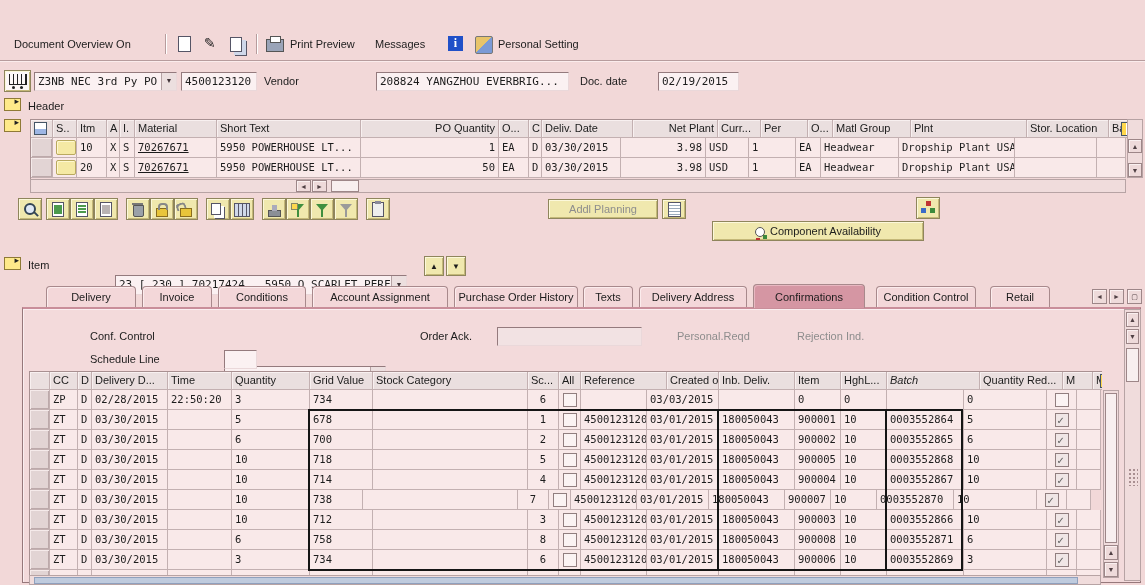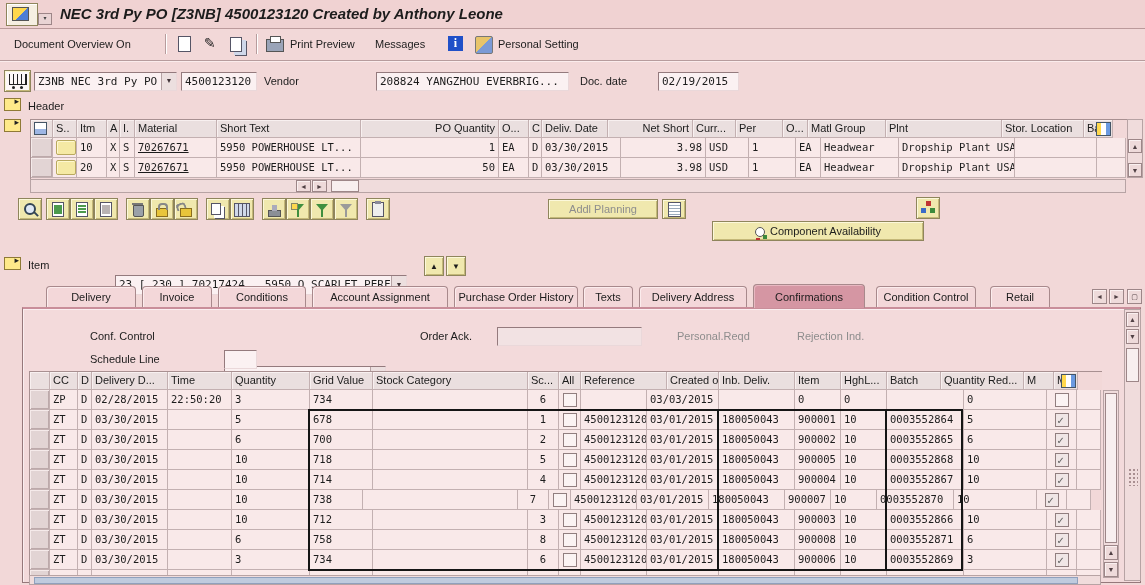--- a/index.html
+++ b/index.html
@@ -118,27 +118,20 @@
   .grip{background:radial-gradient(circle at 2px 2px,#a98f91 1px,transparent 1.4px);background-size:4px 4px;}
 
   
   .anno{position:absolute;background:#151515;pointer-events:none;z-index:5;}
 </style>
 </head>
 <body>
 
 <div id="screen">
 
-  <div id="titlebar" class="abs">
-    <div class="abs title-icon">
-        <div class="gl"></div>
-      </div>
-    <div class="abs title-dd">▾</div>
-    <div class="abs" id="title-text">NEC 3rd Py PO [Z3NB] 4500123120 Created by Anthony Leone</div>
-  </div>
 
   <div id="toolbar" class="abs">
     <div class="flat" style="left:14px;top:9px;">Document Overview On</div>
     <div class="sep" style="left:165px;top:5px;height:20px;"></div>
     <div class="flat" style="left:178px;top:7px;">
         <div class="ic-doc"></div>
       </div>
     <div class="flat" style="left:204px;top:6px;">
         <div class="ic-pencil">✎</div>
       </div>
@@ -185,22 +178,22 @@
         <div class="th" style="width: 22px;"><span class="hd-ic"></span><span></span></div>
         <div class="th" style="width: 24px;"><span>S..</span></div>
         <div class="th" style="width: 30px;"><span>Itm</span></div>
         <div class="th" style="width: 13px;"><span>A</span></div>
         <div class="th" style="width: 15px;"><span>I.</span></div>
         <div class="th" style="width: 82px;"><span>Material</span></div>
         <div class="th" style="width: 144px;"><span>Short Text</span></div>
         <div class="th" style="width: 138px; text-align: right;"><span>PO Quantity</span></div>
         <div class="th" style="width: 30px;"><span>O...</span></div>
         <div class="th" style="width: 13px;"><span>C</span></div>
-        <div class="th" style="width: 66px;"><span>Deliv. Date</span></div>
-        <div class="th" style="width: 85px; text-align: right;"><span>Net Short</span></div>
+        <div class="th" style="width: 91px;"><span>Deliv. Date</span></div>
+        <div class="th" style="width: 85px; text-align: right;"><span>Net Plant</span></div>
         <div class="th" style="width: 43px;"><span>Curr...</span></div>
         <div class="th" style="width: 47px;"><span>Per</span></div>
         <div class="th" style="width: 25px;"><span>O...</span></div>
         <div class="th" style="width: 78px;"><span>Matl Group</span></div>
         <div class="th" style="width: 116px;"><span>Plnt</span></div>
         <div class="th" style="width: 82px;"><span>Stor. Location</span></div>
         <div class="th" style="width: 29px;"><span>Batc</span><span class="corner-ic"></span></div>
       </div>
       <div class="tr">
         <div class="td sel" style="width: 22px;"></div>
@@ -367,21 +360,21 @@
         <div class="th" style="width: 78px;"><span>Quantity</span></div>
         <div class="th" style="width: 63px;"><span>Grid Value</span></div>
         <div class="th" style="width: 155px;"><span>Stock Category</span></div>
         <div class="th" style="width: 31px;"><span>Sc...</span></div>
         <div class="th" style="width: 22px;"><span>All</span></div>
         <div class="th" style="width: 86px;"><span>Reference</span></div>
         <div class="th" style="width: 52px;"><span>Created on</span></div>
         <div class="th" style="width: 76px;"><span>Inb. Deliv.</span></div>
         <div class="th" style="width: 46px;"><span>Item</span></div>
         <div class="th" style="width: 46px;"><span>HghL...</span></div>
-        <div class="th" style="width: 54px;"><span>Batch</span></div>
+        <div class="th" style="width: 93px; font-style: italic;"><span>Batch</span></div>
         <div class="th" style="width: 83px;"><span>Quantity Red...</span></div>
         <div class="th" style="width: 30px;"><span>M</span></div>
         <div class="th" style="width: 24px;"><span>MF</span><span class="corner-ic"></span></div>
       </div>
       <div class="tr">
         <div class="td sel" style="width: 20px;"></div>
         <div class="td" style="width: 28px;">ZP</div>
         <div class="td" style="width: 14px;">D</div>
         <div class="td" style="width: 76px;">02/28/2015</div>
         <div class="td" style="width: 64px;">22:50:20</div>

